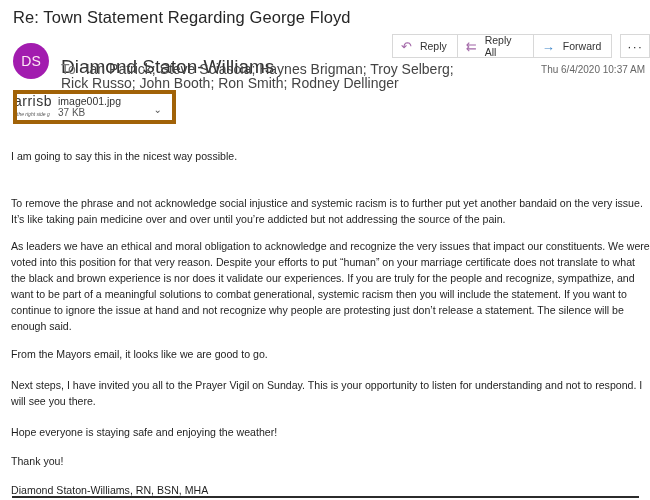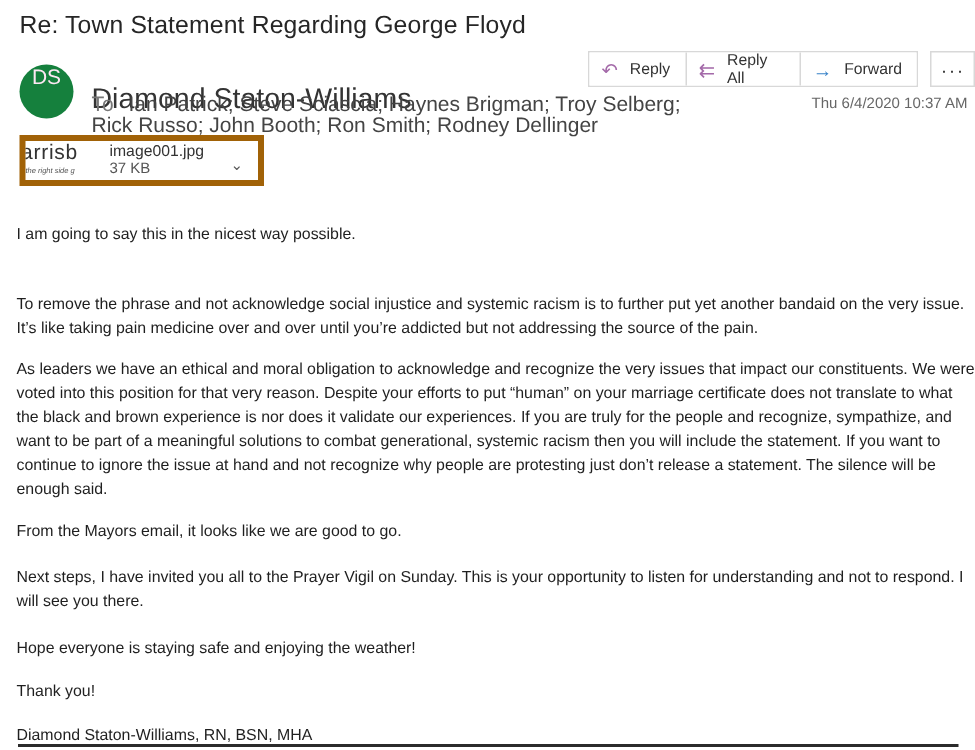--- a/index.html
+++ b/index.html
@@ -19,24 +19,24 @@
       font-size: 16.5px;
       color: #262626;
       letter-spacing: 0.1px;
     }
 
     .avatar {
       position: absolute;
       left: 13px; top: 43px;
       width: 36px; height: 36px;
       border-radius: 50%;
-      background: #15803d;
+      background: #a21caf;
       color: #fde7f3;
       font-size: 14px;
-      display: flex; align-items: flex-start; justify-content: center;
+      display: flex; align-items: center; justify-content: center;
     }
 
     .sender {
       position: absolute;
       left: 61px; top: 56px;
       font-size: 19px;
       color: #333;
     }
     .to-row {
       position: absolute;
@@ -112,21 +112,21 @@
       position: absolute; left: -3px; top: 2px;
       font-size: 14px; color: #333;
       letter-spacing: 0.5px;
     }
     .att-thumb .small {
       position: absolute; left: 0px; top: 20px;
       font-size: 5px; color: #555;
       font-style: italic;
       white-space: nowrap;
     }
-    .att-info { margin-left: 18px; line-height: 12px; }
+    .att-info { margin-left: 3px; line-height: 12px; }
     .att-name { font-size: 10.5px; color: #333; }
     .att-size { font-size: 10px; color: #555; }
     .att-chevron {
       position: absolute;
       right: 10px; top: 10px;
       font-size: 10px;
       color: #555;
       cursor: pointer;
     }
 

